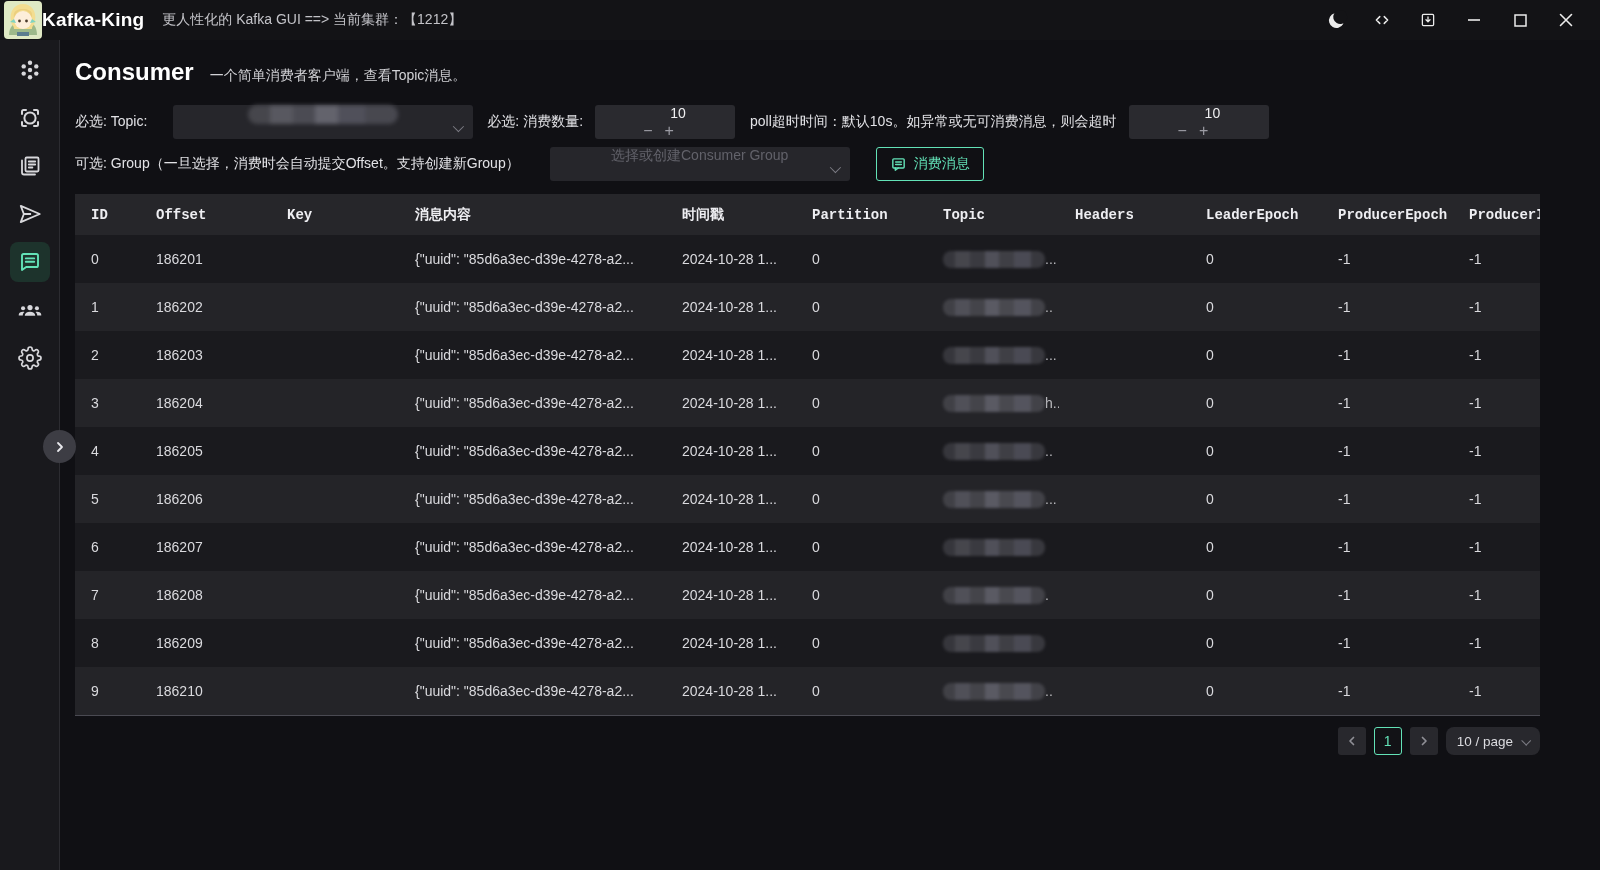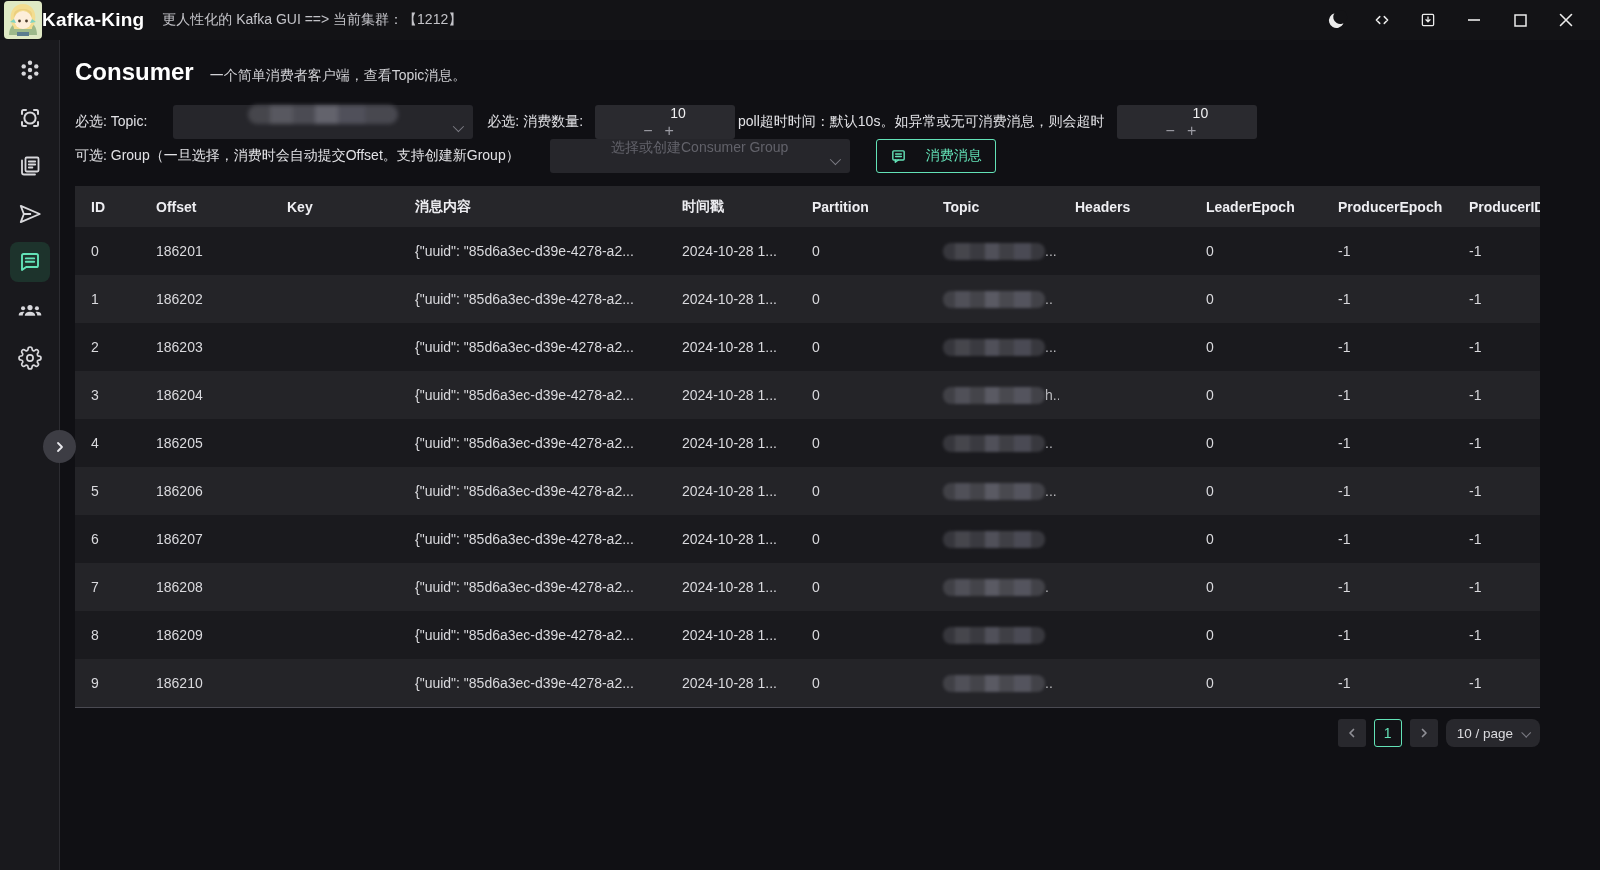--- a/index.html
+++ b/index.html
@@ -27,48 +27,48 @@
     background:#3d3d44; display:flex; align-items:center; justify-content:center; z-index:15; cursor:pointer; }
 
   
   .main { position:absolute; left:60px; top:40px; width:1540px; height:830px; background:#101014; padding:18px 0 0 15px; }
   .page-head { display:flex; align-items:baseline; gap:16px; }
   .page-title { font-size:24px; font-weight:bold; color:#ffffff; }
   .page-sub { font-size:14px; color:#d2d2d6; }
 
   .form-row { display:flex; align-items:center; height:34px; }
   .row1 { margin-top:19px; }
-  .row2 { }
+  .row2 { margin-top:8px; }
   .f-label { font-size:14px; color:#e2e2e6; white-space:nowrap; }
 
   .select { background:#26262b; border-radius:3px; height:34px; display:flex; align-items:center;
     padding:0 12px; cursor:pointer;flex-direction:column; }
   .select .chev { margin-left:auto; }
   .chev { width:8px; height:8px; border-right:1.6px solid #7c7c84; border-bottom:1.6px solid #7c7c84;
     transform:rotate(45deg) translateY(-2px); flex:0 0 auto; }
   .topic-select { width:300px; margin-left:26px; }
   .group-select { width:300px; margin-left:30px; }
   .placeholder { font-size:14px; color:#62626a; margin:0 auto; }
 
   .num-input { background:#2a2a2f; border-radius:3px; height:34px; display:flex; align-items:center; width:140px; cursor:text;flex-direction:column; }
   .num-input .val { flex:1; text-align:center; font-size:14px; color:#f0f0f2; padding-left:26px; }
   .stepper { display:flex; gap:12px; padding-right:13px; color:#9c9ca4; font-size:16px; }
   .stepper span { cursor:pointer; line-height:1; }
   .count-label { margin-left:14px; } .count-input { margin-left:12px; }
-  .poll-label { margin-left:3px; } .poll-input { margin-left:13px; }
+  .poll-label { margin-left:15px; } .poll-input { margin-left:13px; }
 
   .consume-btn { margin-left:26px; height:34px; border:1px solid #63e2b7; border-radius:3px;
-    display:flex; align-items:center; gap:19px; padding:0 13px; color:#63e2b7; font-size:14px;
+    display:flex; align-items:center; gap:7px; padding:0 13px; color:#63e2b7; font-size:14px;
     background:transparent; cursor:pointer; }
 
   
   .table { width:1465px; margin-top:13px; border-bottom:1px solid #4a4a52; }
   .trow, .thead { display:grid; grid-template-columns:65px 131px 128px 267px 130px 131px 132px 131px 132px 131px 1fr; }
   .thead { height:41px; background:#26262a; }
-  .thead > div { display:flex; align-items:center; padding-left:16px; font-size:14px; font-weight:bold; color:#eeeef2; white-space:nowrap; overflow:hidden; }
+  .thead > div { display:flex; align-items:center; padding-left:16px; font-size:14px; font-weight:bold; color:#eeeef2; white-space:nowrap; overflow:hidden;font-family:Liberation Mono, monospace; }
   .trow { height:48px; }
   .trow.even { background:#1a1a1e; }
   .trow.odd  { background:#242428; }
   .trow > div { display:flex; align-items:center; padding-left:16px; font-size:14px; color:#dadade; white-space:nowrap; overflow:hidden; }
   .redact { display:inline-block; width:102px; height:17px; border-radius:8px; flex:0 0 auto;
     background:linear-gradient(90deg,#3a3a40 0 12%,#4b4b52 12% 26%,#3e3e44 26% 41%,#565660 41% 55%,#44444a 55% 70%,#50505a 70% 86%,#3c3c42 86%);
     filter:blur(1.5px); opacity:.9; }
   .trow.odd .redact { background:linear-gradient(90deg,#44444a 0 12%,#55555e 12% 26%,#48484e 26% 41%,#60606a 41% 55%,#4e4e54 55% 70%,#5a5a64 70% 86%,#46464c 86%); }
   .t-suffix { color:#bcbcc0; }
   .redact-wide { width:150px; height:19px; filter:blur(2px); margin:0 auto;

